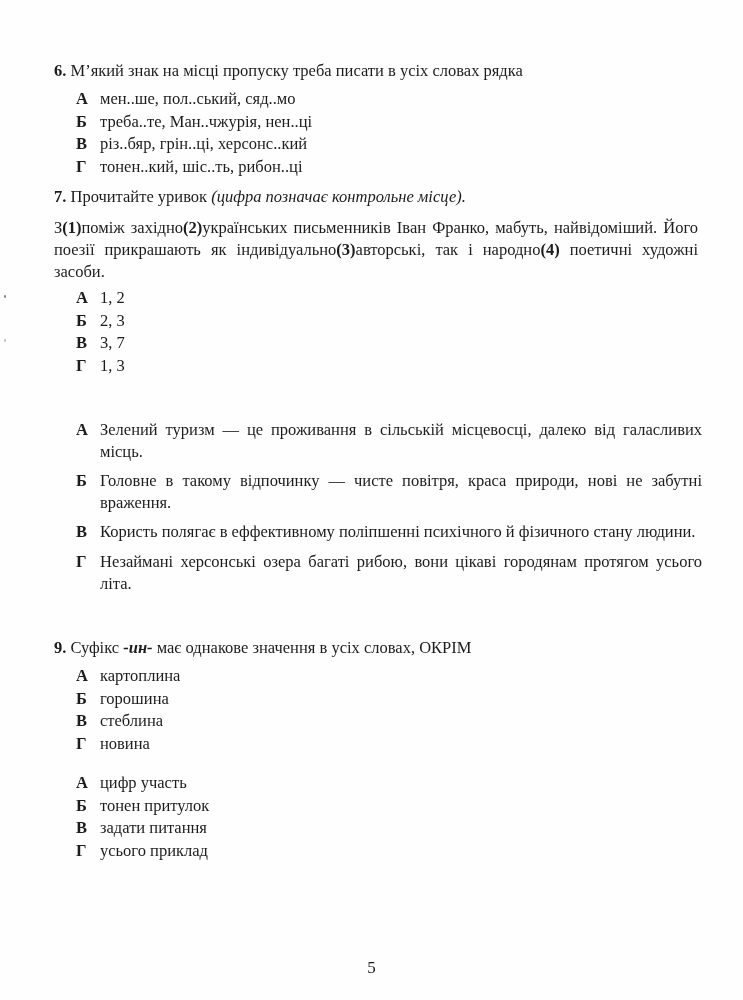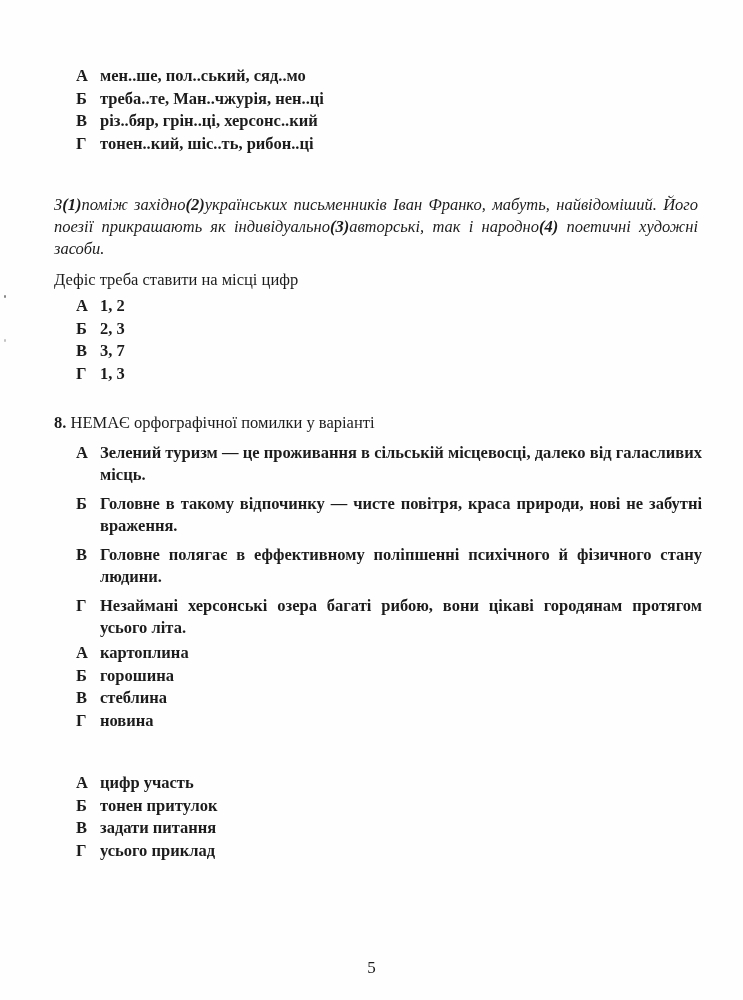--- a/index.html
+++ b/index.html
@@ -45,31 +45,29 @@
       margin-left: 22px;
     }
     .opt-letter {
       font-weight: bold;
       width: 24px;
       flex: 0 0 24px;
     }
     .opt-text {
       flex: 1;
       text-align: justify;
-      font-weight: bold;
     }
     .opt.multi {
       margin-bottom: 7px;
     }
     .opt.multi .opt-text {
       line-height: 22px;
     }
     .excerpt {
       margin: 9px 4px 0 0;
-      font-style: italic;
       line-height: 22px;
       text-align: justify;
       text-align-last: left;
     }
     .excerpt b {
       font-weight: bold;
     }
     .subq {
       margin: 8px 0 0 0;
       line-height: 23px;
@@ -93,20 +91,24 @@
       background: #888;
       border-radius: 1px;
     }
   </style>
 </head>
 <body>
 
 <div class="page">
 
   <section class="q" style="top:59px;">
+    <p class="q-title">
+      <span class="q-num">6.</span>
+      <span>М’який знак на місці пропуску треба писати в усіх словах рядка</span>
+    </p>
     <ul class="opts">
       <li class="opt">
         <span class="opt-letter">А</span>
         <span class="opt-text">мен..ше, пол..ський, сяд..мо</span>
       </li>
       <li class="opt">
         <span class="opt-letter">Б</span>
         <span class="opt-text">треба..те, Ман..чжурія, нен..ці</span>
       </li>
       <li class="opt">
@@ -114,22 +116,25 @@
         <span class="opt-text">різ..бяр, грін..ці, херсонс..кий</span>
       </li>
       <li class="opt">
         <span class="opt-letter">Г</span>
         <span class="opt-text">тонен..кий, шіс..ть, рибон..ці</span>
       </li>
     </ul>
   </section>
 
   <section class="q" style="top:185px;">
+    <p class="q-title">
+      <span class="q-num">7.</span>
+      <span>Прочитайте уривок </span><i>(цифра позначає контрольне місце).</i>
+    </p>
     <p class="excerpt"><span>З</span><b>(1)</b><span>поміж західно</span><b>(2)</b><span>українських письменників Іван Франко, мабуть, найвідоміший. Його поезії прикрашають як індивідуально</span><b>(3)</b><span>авторські, так і народно</span><b>(4)</b><span> поетичні художні засоби.</span></p>
-    <p class="subq">Дефіс треба ставити на місці цифр</p>
     <ul class="opts" style="margin-top:4px;">
       <li class="opt">
         <span class="opt-letter">А</span>
         <span class="opt-text">1, 2</span>
       </li>
       <li class="opt">
         <span class="opt-letter">Б</span>
         <span class="opt-text">2, 3</span>
       </li>
       <li class="opt">
@@ -137,45 +142,45 @@
         <span class="opt-text">3, 7</span>
       </li>
       <li class="opt">
         <span class="opt-letter">Г</span>
         <span class="opt-text">1, 3</span>
       </li>
     </ul>
   </section>
 
   <section class="q" style="top:411px;">
+    <ul class="opts" style="margin-top:8px;">
+      <li class="opt multi">
+        <span class="opt-letter">А</span>
+        <span class="opt-text">Зелений туризм — це проживання в сільській місцевосці, далеко від галасливих місць.</span>
+      </li>
+      <li class="opt multi">
+        <span class="opt-letter">Б</span>
+        <span class="opt-text">Головне в такому відпочинку — чисте повітря, краса природи, нові не забутні враження.</span>
+      </li>
+      <li class="opt multi">
+        <span class="opt-letter">В</span>
+        <span class="opt-text">Користь полягає в еффективному поліпшенні психічного й фізичного стану людини.</span>
+      </li>
+      <li class="opt multi">
+        <span class="opt-letter">Г</span>
+        <span class="opt-text">Незаймані херсонські озера багаті рибою, вони цікаві городянам протягом усього літа.</span>
+      </li>
+    </ul>
+  </section>
+
+  <section class="q" style="top:636px;">
     <p class="q-title">
-      <span class="q-num">8.</span>
-      <span>НЕМАЄ орфографічної помилки у варіанті</span>
+      <span class="q-num">9.</span>
+      <span>Суфікс </span><span class="italic-suffix">-ин-</span><span> має однакове значення в усіх словах, ОКРІМ</span>
     </p>
-    <ul class="opts" style="margin-top:8px;">
-      <li class="opt multi">
-        <span class="opt-letter">А</span>
-        <span class="opt-text">Зелений туризм — це проживання в сільській місцевосці, далеко від галасливих місць.</span>
-      </li>
-      <li class="opt multi">
-        <span class="opt-letter">Б</span>
-        <span class="opt-text">Головне в такому відпочинку — чисте повітря, краса природи, нові не забутні враження.</span>
-      </li>
-      <li class="opt multi">
-        <span class="opt-letter">В</span>
-        <span class="opt-text">Головне полягає в еффективному поліпшенні психічного й фізичного стану людини.</span>
-      </li>
-      <li class="opt multi">
-        <span class="opt-letter">Г</span>
-        <span class="opt-text">Незаймані херсонські озера багаті рибою, вони цікаві городянам протягом усього літа.</span>
-      </li>
-    </ul>
-  </section>
-
-  <section class="q" style="top:636px;">
     <ul class="opts">
       <li class="opt">
         <span class="opt-letter">А</span>
         <span class="opt-text">картоплина</span>
       </li>
       <li class="opt">
         <span class="opt-letter">Б</span>
         <span class="opt-text">горошина</span>
       </li>
       <li class="opt">

